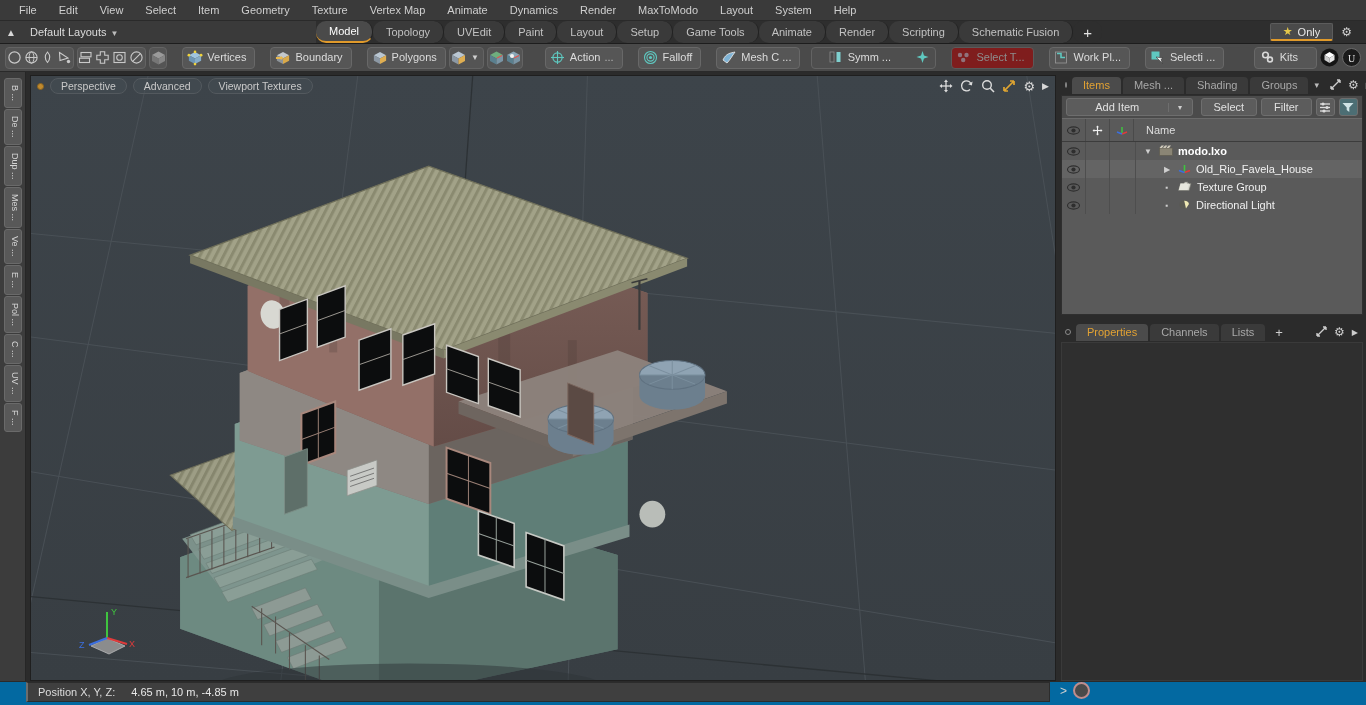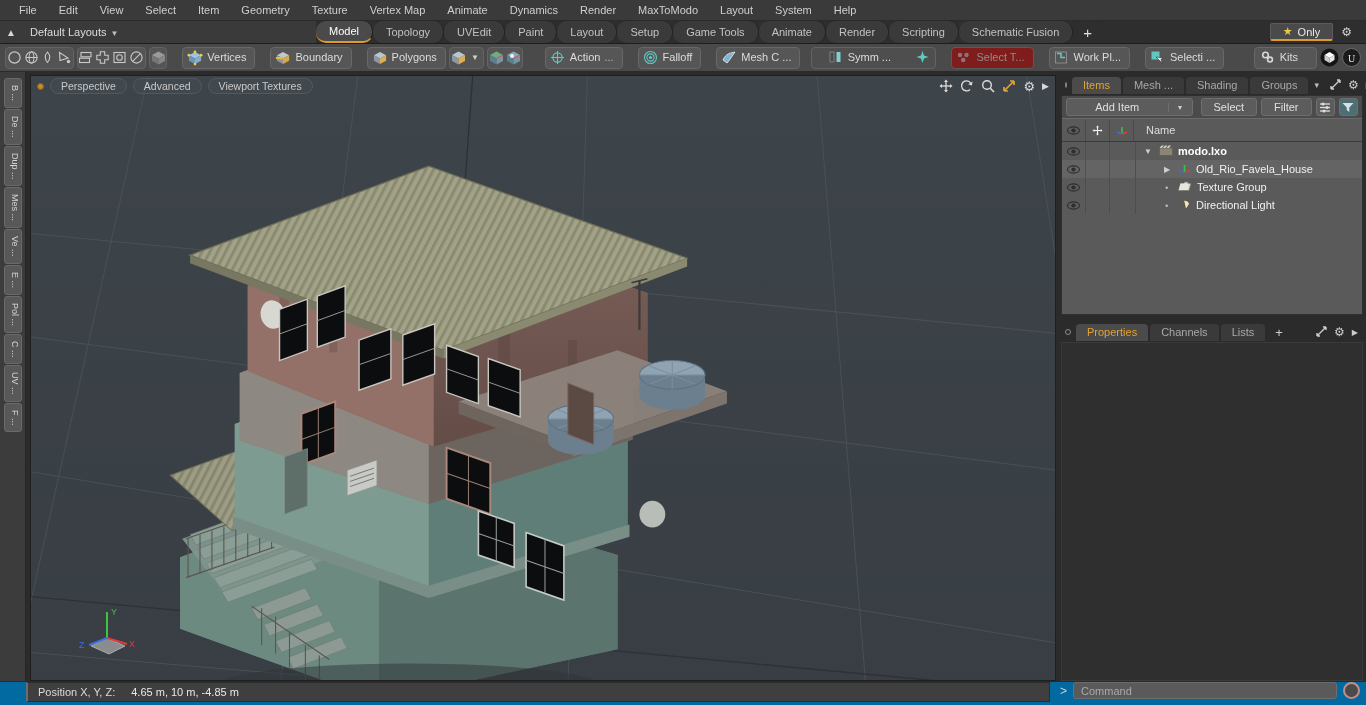--- a/index.html
+++ b/index.html
@@ -986,16 +986,15 @@
   </div>
 </div>
 
 <div id="bottombar">
   <div class="bb-left">
     <span class="lbl">Position X, Y, Z:</span>
     <span class="val">4.65 m, 10 m, -4.85 m</span>
   </div>
   <div class="bb-right">
     <span class="prompt">&gt;</span>
-    <input class="cmdinput" placeholder="Command" style="">
     <span class="rec-btn"></span>
   </div>
 </div>
 
 </body></html>

